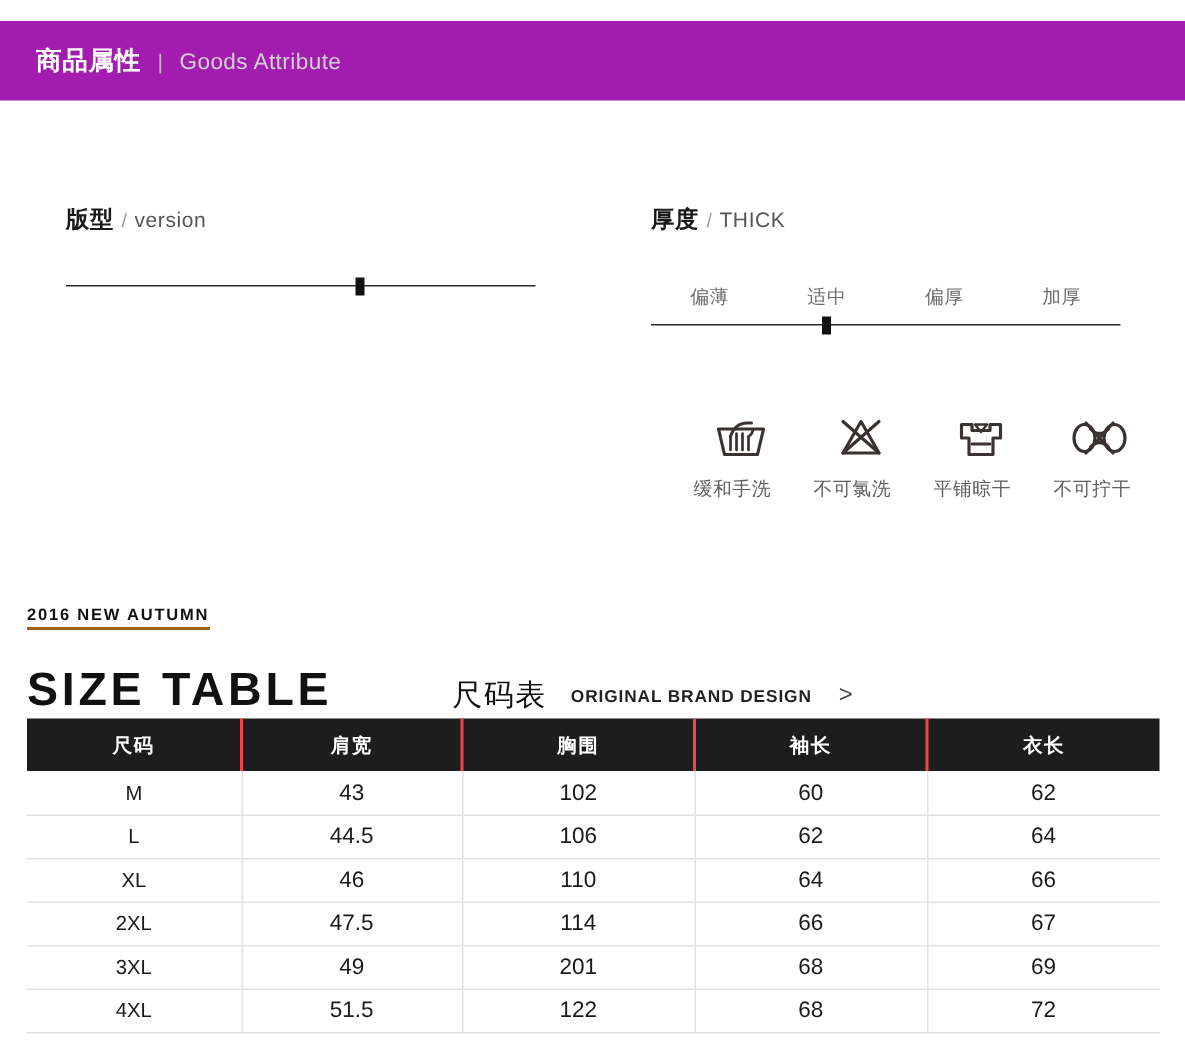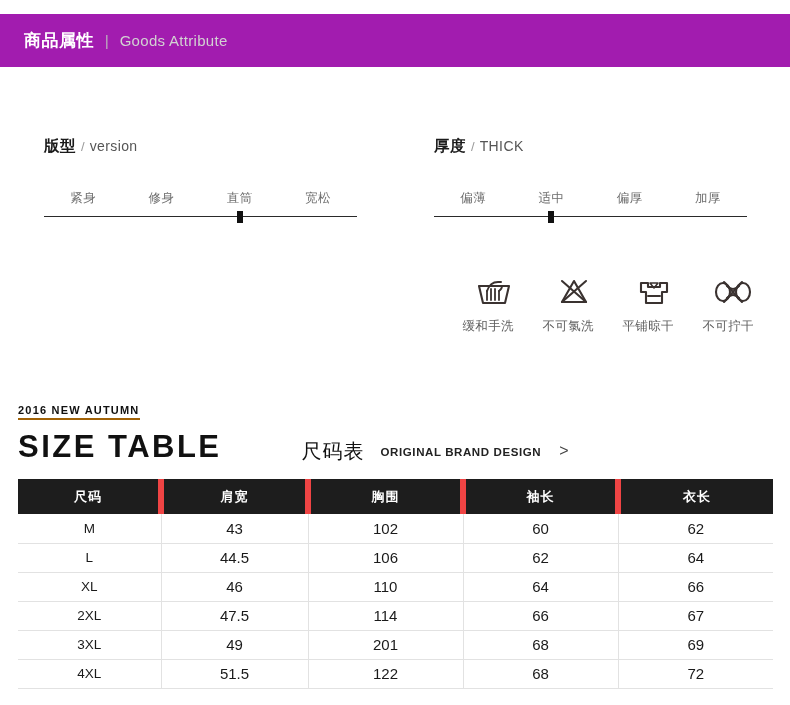--- a/index.html
+++ b/index.html
@@ -154,21 +154,21 @@
     display: inline-block;
     font-size: 11px;
     font-weight: bold;
     color: #111;
     letter-spacing: 1.2px;
     border-bottom: 2px solid #a16207;
     padding-bottom: 2px;
     line-height: 1.1;
   }
   .size-head-row {
-    margin-top: 11px;
+    margin-top: 24px;
     display: flex;
     align-items: flex-end;
   }
   .size-title-en {
     font-size: 31px;
     font-weight: bold;
     color: #111;
     letter-spacing: 2.5px;
     line-height: 1;
   }
@@ -207,21 +207,21 @@
     border-collapse: collapse;
     table-layout: fixed;
   }
   .size-table th {
     background: #1d1d1d;
     color: #ffffff;
     font-size: 13px;
     font-weight: bold;
     height: 35px;
     letter-spacing: 1px;
-    border-right: 6px solid #ef4444;
+    border-right: 2px solid #ef4444;
     text-align: center;
   }
   .size-table th:last-child { border-right: none; }
   .size-table td {
     height: 29px;
     text-align: center;
     font-size: 15px;
     color: #1a1a1a;
     border-bottom: 1px solid #e2e2e2;
     border-right: 1px solid #e2e2e2;
@@ -242,26 +242,20 @@
       <span class="header-divider">|</span>
       <span class="header-en">Goods Attribute</span>
     </div>
   </div>
 
   <div class="attr attr-left attr-row1">
     <div class="attr-title">
       <span class="t-cn">版型</span><span class="t-sep">/</span><span class="t-en">version</span>
     </div>
     <div class="scale">
-      <div class="scale-labels">
-        <span class="lbl">紧身</span>
-        <span class="lbl">修身</span>
-        <span class="lbl">直筒</span>
-        <span class="lbl">宽松</span>
-      </div>
       <div class="scale-track">
         <div class="scale-thumb" style="left: 62.5%;"></div>
       </div>
     </div>
   </div>
 
   <div class="attr attr-right attr-row1">
     <div class="attr-title">
       <span class="t-cn">厚度</span><span class="t-sep">/</span><span class="t-en">THICK</span>
     </div>

